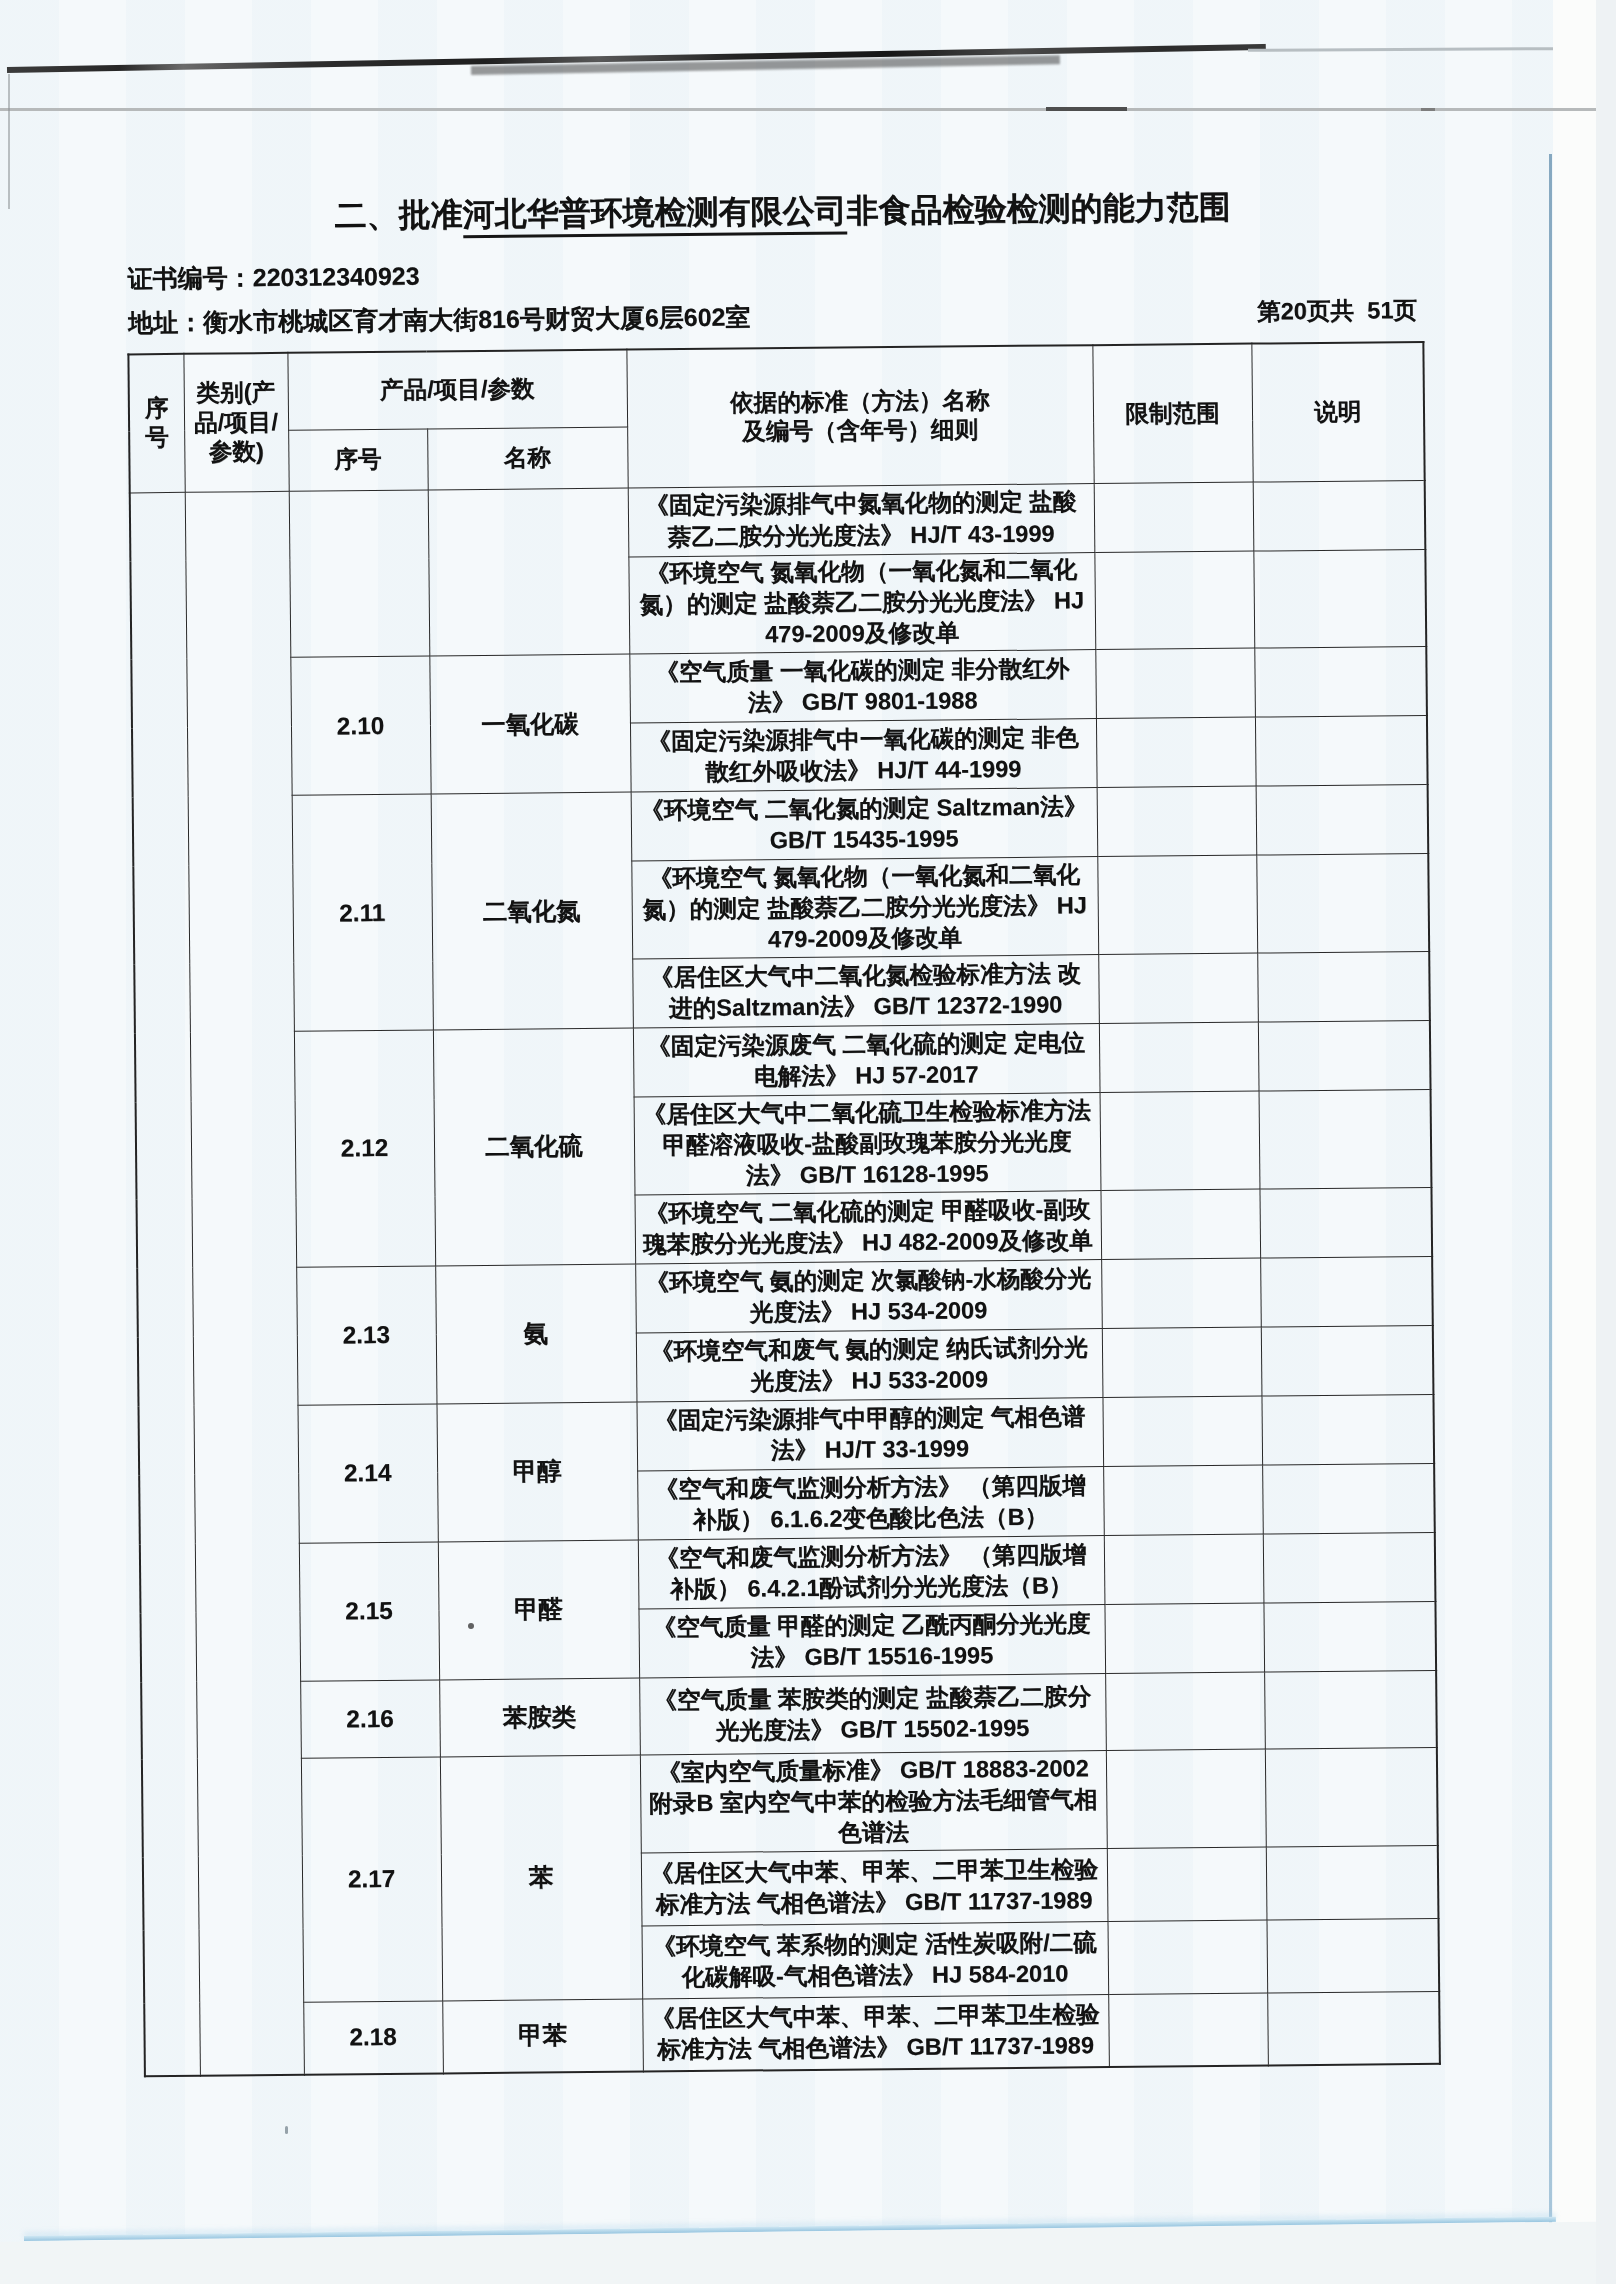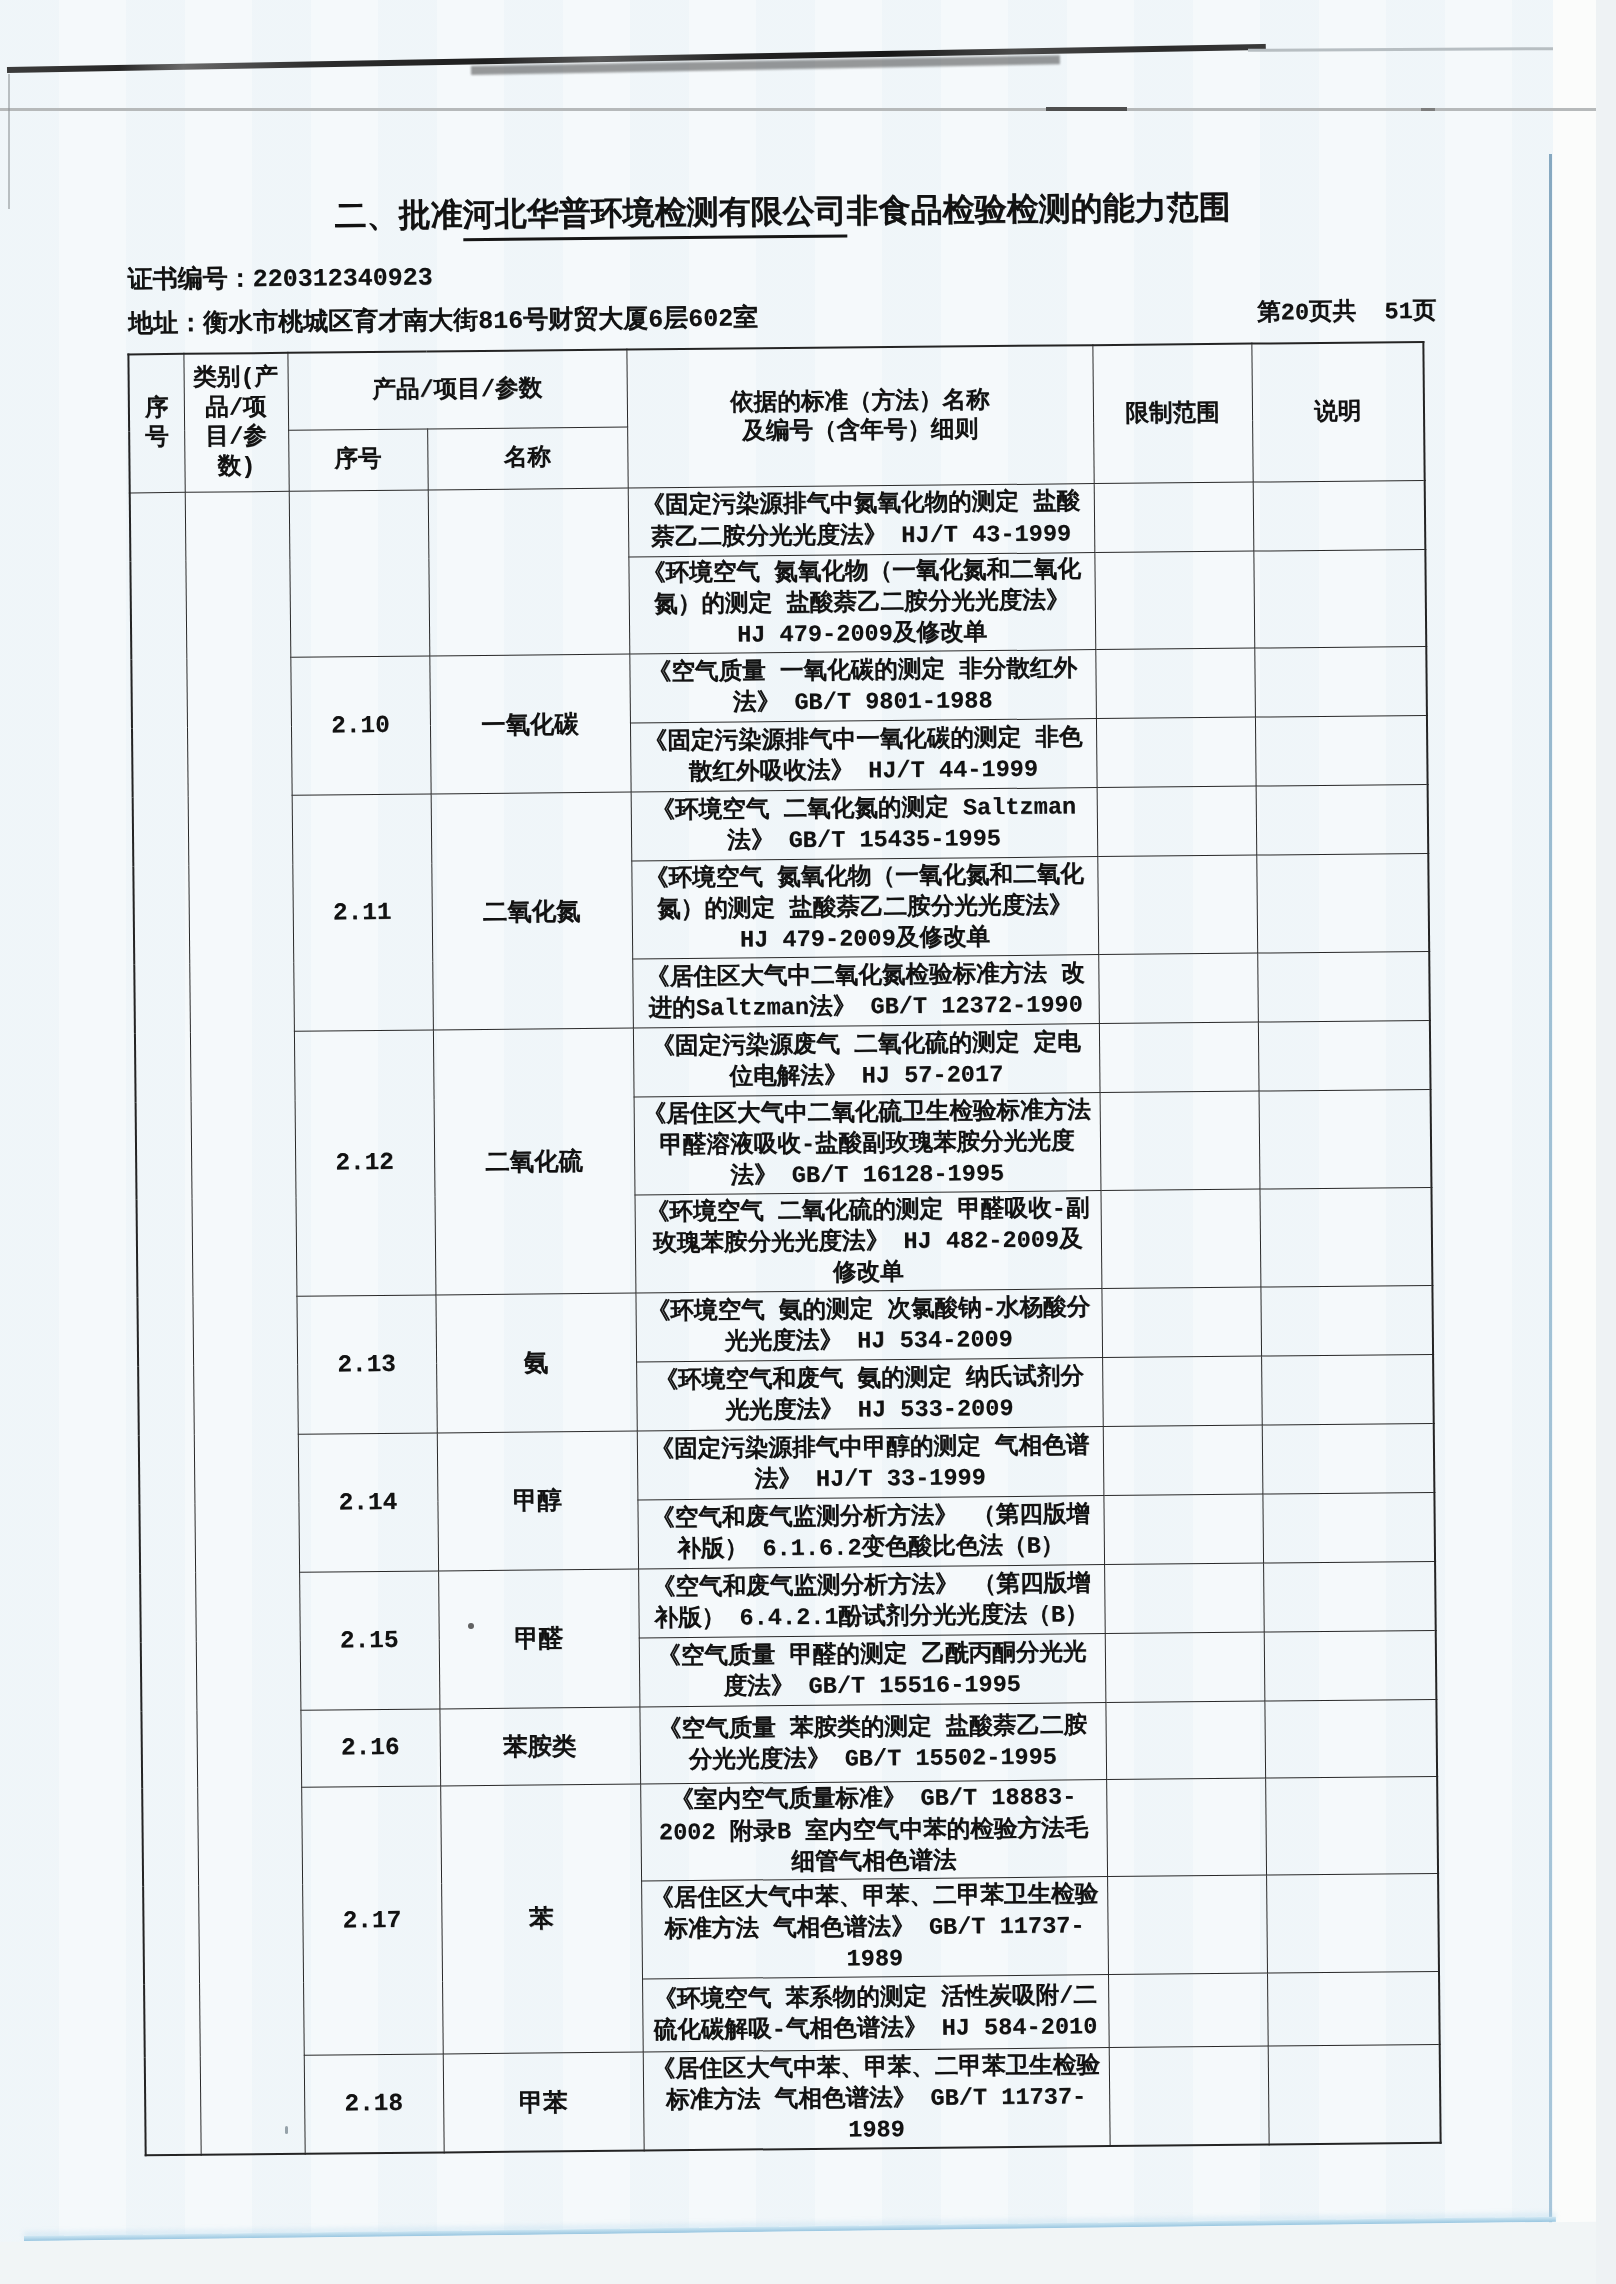--- a/index.html
+++ b/index.html
@@ -2,21 +2,21 @@
 <html style="font-size:13.5px"><head>
 <meta charset="utf-8">
 <style>
   html,body{margin:0;padding:0;}
   body{width:1616px;height:2284px;overflow:hidden;background:#eef2f4;}
   .canvas{
     position:relative;width:1596px;height:2284px;overflow:hidden;
     background:
       repeating-linear-gradient(90deg, rgba(214,230,240,.18) 0 59px, rgba(255,255,255,0) 59px 126px),
       #f5f9fb;
-    font-family:Liberation Mono, monospace;
+    font-family:Liberation Sans, sans-serif;
     color:#121212;
   }
   
   .art{position:absolute;}
   .edge-right-margin{left:1553px;top:0;width:63px;height:2284px;background:#fbfcfb;}
   .edge-right-line{left:1549px;top:154px;width:3.4px;height:2084px;background:linear-gradient(180deg,#86a8c0,#9fc0d4 40%,#a8c6da);}
   .top-smudge{left:6.7px;top:67px;width:1259px;height:5.9px;transform:rotate(-1.05deg);transform-origin:left center;filter:blur(0.5px);
     background:linear-gradient(90deg,#3c3c3c 0%,#272727 9%,#6b6b6b 14%,#2e2e2e 24%,#1f1f1f 38%,#585858 47%,#232323 58%,#161616 70%,#4a4a4a 80%,#2b2b2b 92%,#3a3a3a 100%);}
   .top-smudge2{left:471px;top:66px;width:589px;height:9.3px;transform:rotate(-1.05deg);transform-origin:left center;opacity:.45;filter:blur(1px);background:#222;}
   .top-edge-right{left:1248px;top:48px;width:305px;height:2.5px;transform:rotate(-.3deg);background:#b7bec2;}

